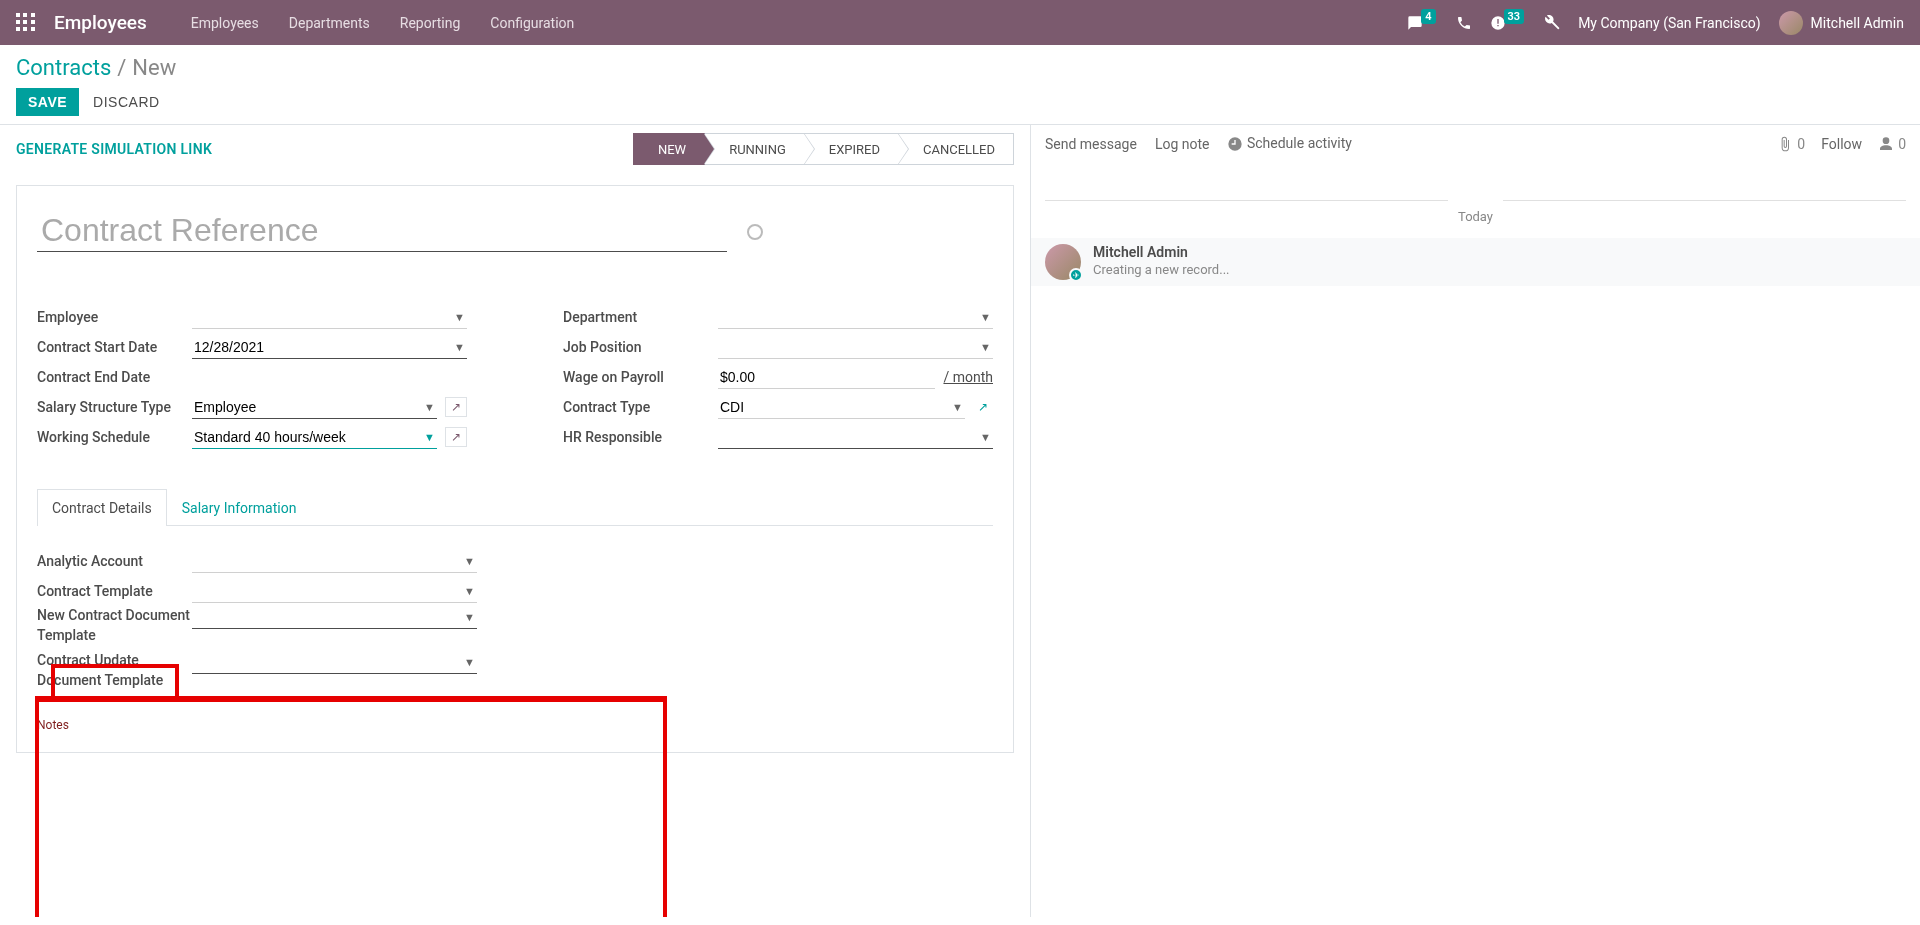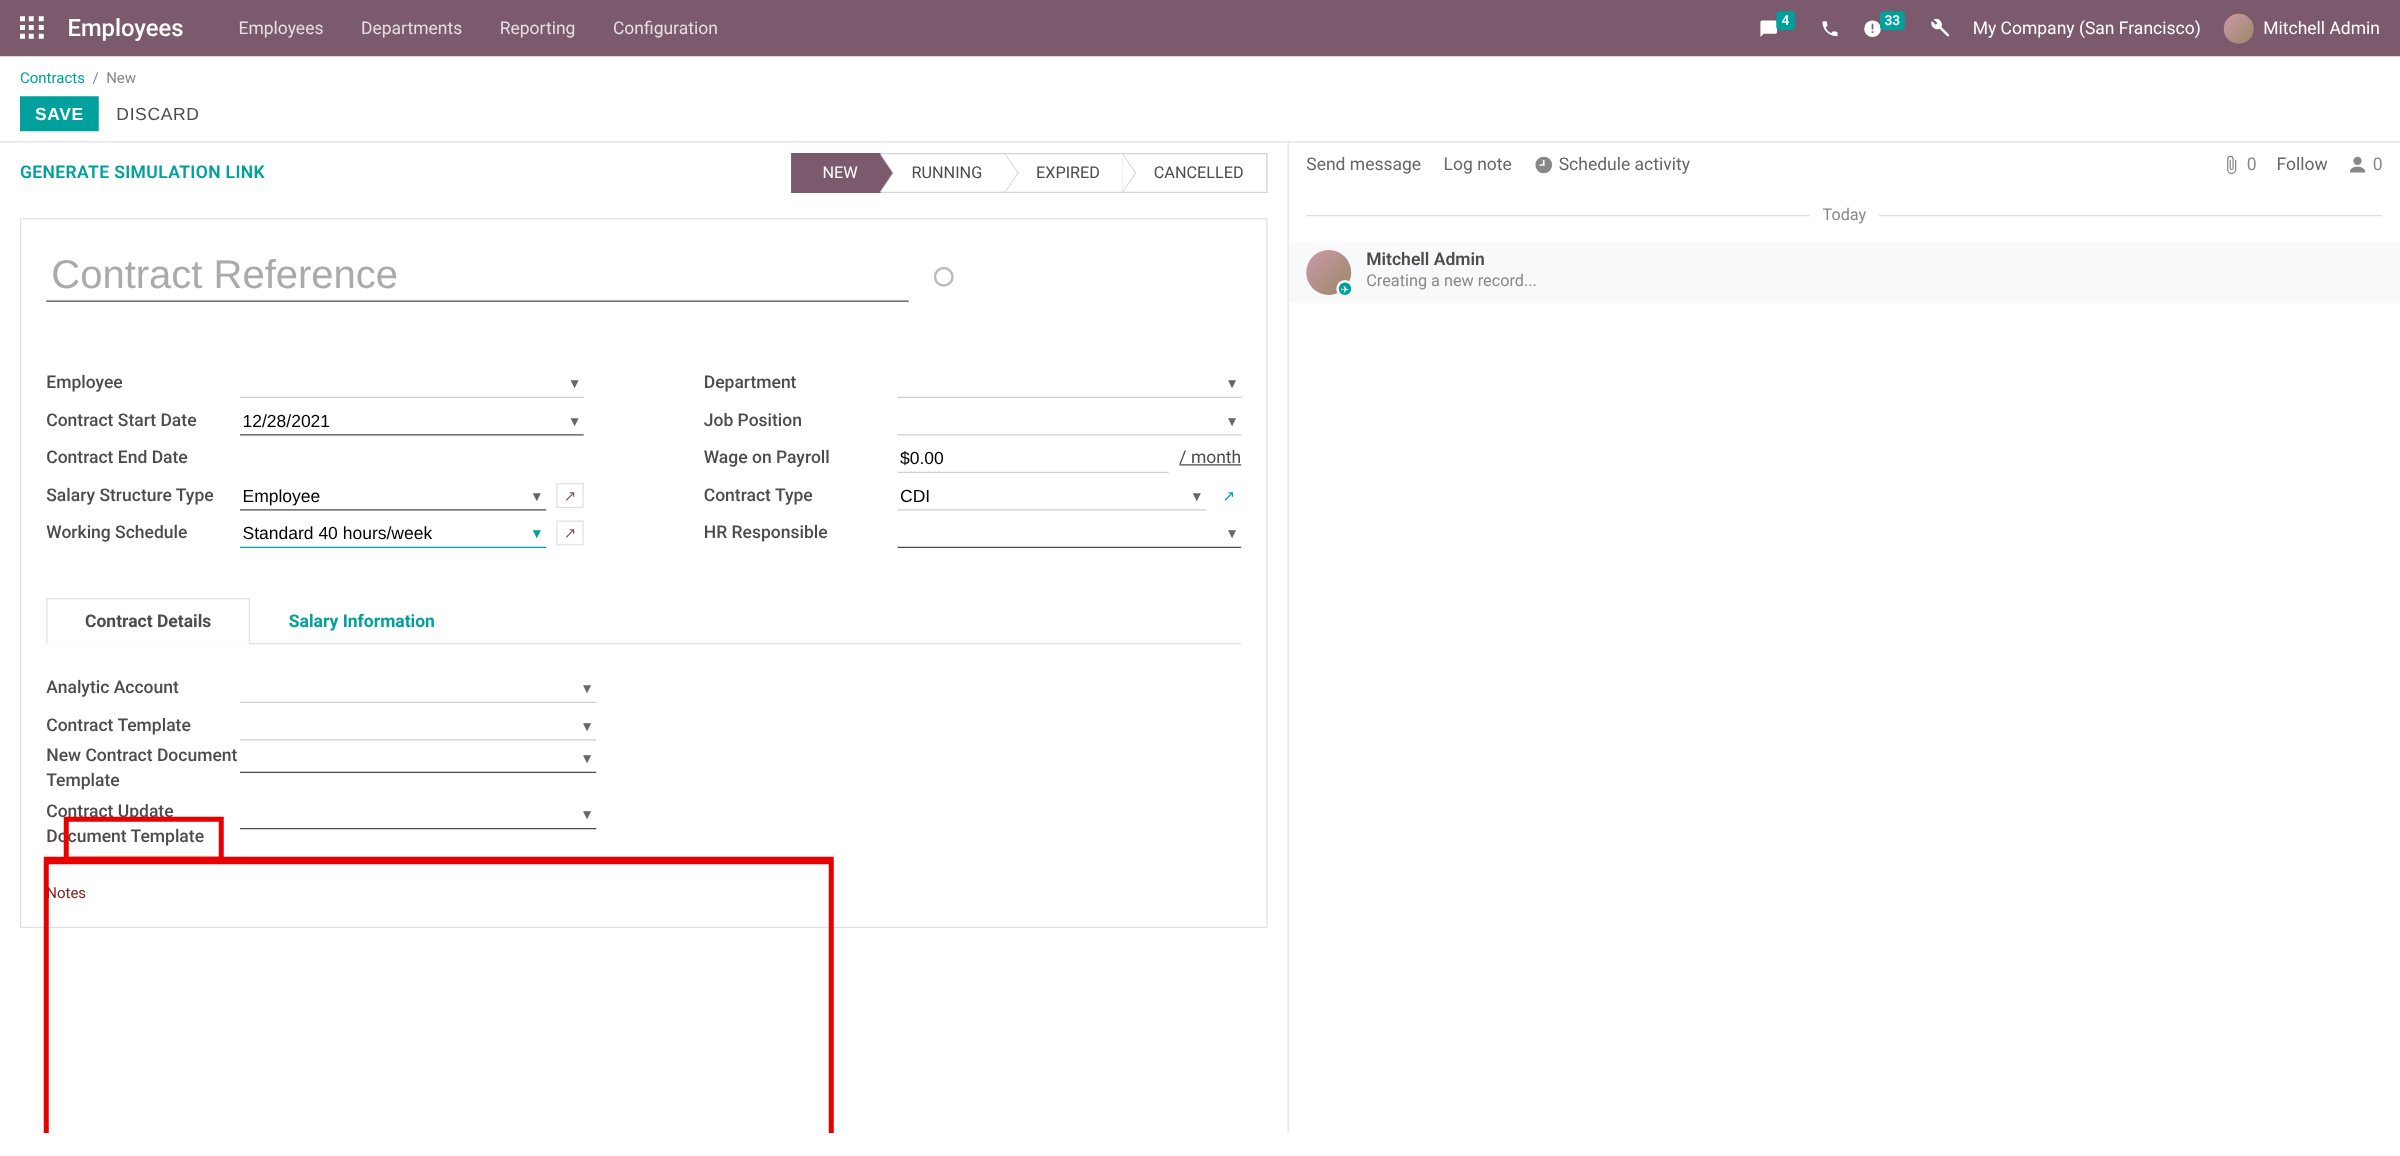--- a/index.html
+++ b/index.html
@@ -15,21 +15,21 @@
 .nav-link { color: #e7dde3; font-size: 14px; cursor: pointer; }
 .navbar-right { margin-left: auto; display: flex; align-items: center; gap: 18px; }
 .icon-btn { color: #fff; cursor: pointer; position: relative; display:flex; align-items:center; }
 .badge-green { background: #00a09d; color: #fff; font-size: 11px; border-radius: 3px; padding: 1px 4px; position: relative; top:-6px; left:-2px; font-weight:600;}
 .company-name { color: #fff; font-size: 14px; cursor: pointer; }
 .avatar-sm { width: 24px; height: 24px; border-radius: 50%; background: linear-gradient(135deg,#c9a,#986); display:inline-block;}
 .user-name { color:#fff; font-size:14px;}
 
 
 .control-panel { padding: 10px 16px 0 16px; }
-.breadcrumb { display:flex; align-items:center; gap:6px; font-size:12px; margin-bottom:8px;}
+.breadcrumb { display:flex; align-items:center; gap:6px; font-size:22px; margin-bottom:8px;}
 .breadcrumb a { color:#00a09d; text-decoration:none; cursor:pointer;}
 .breadcrumb .sep { color:#888;}
 .breadcrumb .current { color:#888;}
 .btn-row { display:flex; gap:14px; align-items:center; padding-bottom:8px;}
 .btn-primary { background:#00a09d; color:#fff; border:none; padding:6px 12px; font-weight:600; font-size:14px; cursor:pointer; letter-spacing:0.5px;}
 .btn-link { color:#4c4c4c; background:none; border:none; font-size:14px; cursor:pointer; letter-spacing:0.5px;}
 
 
 .hr-sep { border-top:1px solid #dee2e6; }
 
@@ -62,36 +62,36 @@
 .field-input { width:100%; border:none; border-bottom:1px solid #4c4c4c; font-size:14px; padding:3px 2px; outline:none;}
 .field-input.light { border-bottom:1px solid #d0d0d0;}
 .field-input.teal { border-bottom:1px solid #00a09d;}
 .caret { position:absolute; right:2px; color:#666; font-size:11px; pointer-events:none;}
 .caret.teal { color:#00a09d; }
 .ext-link { margin-left:8px; color:#7b5a6e; border:1px solid #dee2e6; padding:2px 5px; font-size:12px; cursor:pointer;}
 .unit-label { margin-left:8px; color:#4c4c4c; font-size:14px; white-space:nowrap;text-decoration:underline;}
 
 
 .tab-bar { display:flex; border-bottom:1px solid #dee2e6; margin-top:36px;}
-.tab { padding:10px 30px; border:1px solid transparent; border-bottom:none; font-size:14px; color:#00a09d; cursor:pointer; position:relative; top:1px;font-weight:bold;}
+.tab { padding:10px 14px; border:1px solid transparent; border-bottom:none; font-size:14px; color:#00a09d; cursor:pointer; position:relative; top:1px;}
 .tab.active { border-color:#dee2e6; background:#fff; color:#4c4c4c;}
 .tab-content { padding-top:20px; }
 
 
 .notes-label { font-size:12px; color:#7f1d1d; margin-top:28px;}
 
 
 .chatter { flex:1; border-left:1px solid #dee2e6; display:flex; flex-direction:column;}
 .chatter-top { display:flex; align-items:center; padding: 10px 14px; gap:18px; border-bottom:1px solid transparent;}
 .chatter-btn { color:#666; font-size:14px; cursor:pointer;}
 .chatter-right { margin-left:auto; display:flex; gap:16px; color:#888; font-size:14px;}
 .followers { display:flex; align-items:center; gap:4px;}
 .date-divider { display:flex; align-items:center; text-align:center; color:#888; font-size:13px; padding:14px;}
 .date-divider::before, .date-divider::after { content:""; flex:1; border-top:1px solid #e0e0e0;}
-.date-divider span{ padding:0 10px;}
+.date-divider span{ padding:0 10px;margin-top:32px;}
 .msg-item { display:flex; gap:12px; padding:6px 14px; background:#f8f9fa;}
 .msg-avatar { width:36px; height:36px; border-radius:50%; background:linear-gradient(135deg,#c9a,#986); position:relative; flex-shrink:0;}
 .msg-avatar .presence { position:absolute; bottom:-2px; right:-2px; width:14px; height:14px; background:#00a09d; border-radius:50%; border:2px solid #f8f9fa; display:flex; align-items:center; justify-content:center; color:#fff; font-size:8px;}
 .msg-body .author { font-weight:600; color:#4c4c4c; font-size:14px;}
 .msg-body .text { color:#888; font-size:13px; margin-top:2px;}
 
 
 .redbox1 { position:absolute; border:4px solid #e60000; pointer-events:none;}
 .rb-tab { left:34px; top:478px; width:128px; height:36px;}
 .rb-content { left:18px; top:510px; width:632px; height:240px; border-top:6px solid #e60000;}

